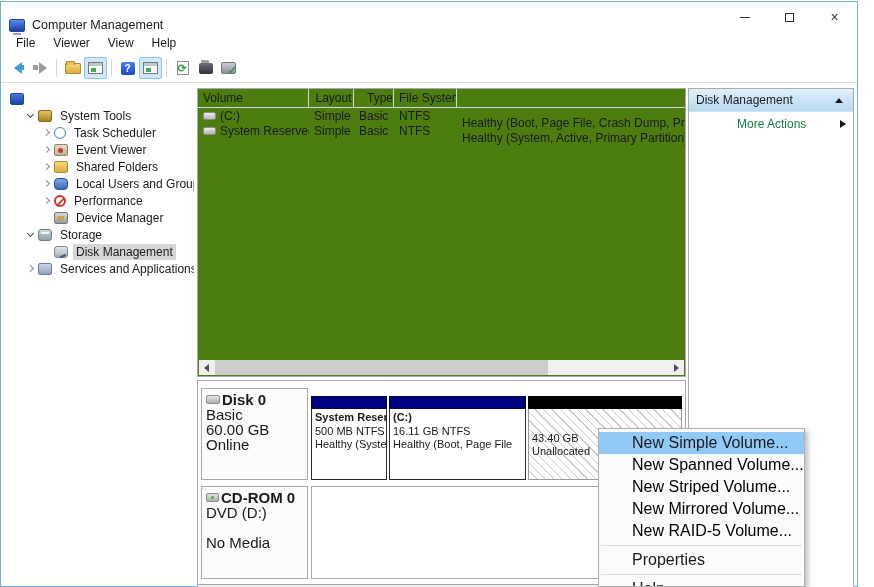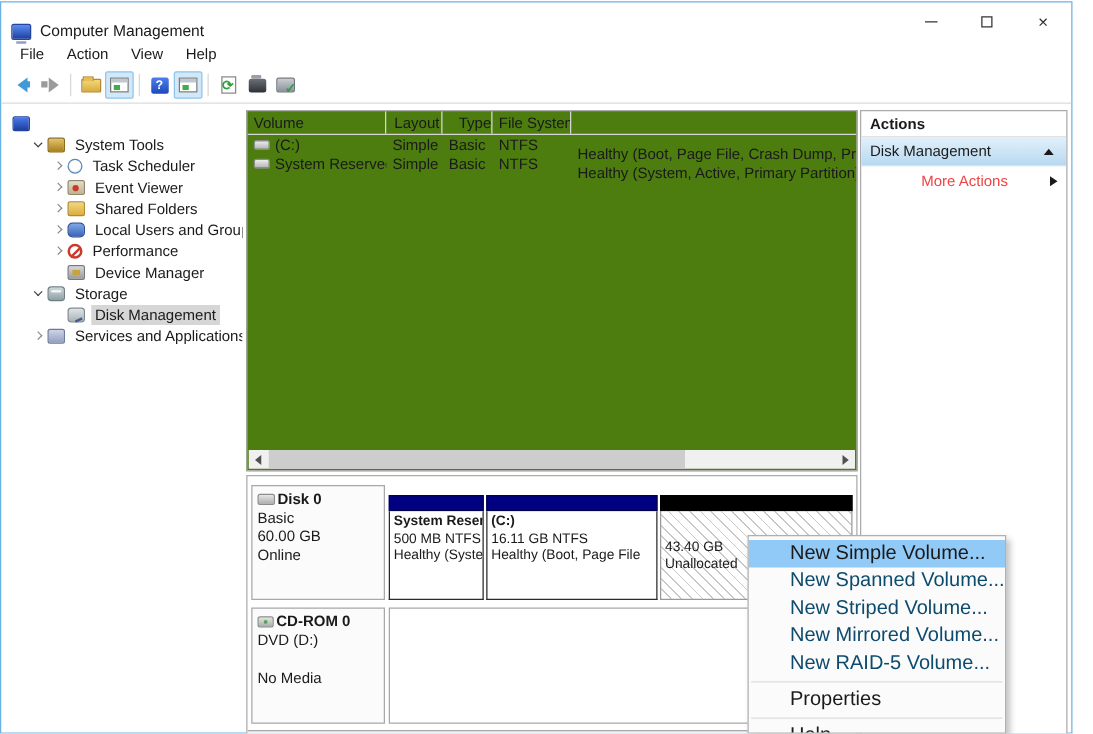--- a/index.html
+++ b/index.html
@@ -80,21 +80,21 @@
   .c1{width:111px;}.c2{width:45px;text-align:center;}.c3{width:40px;text-align:right;}.c4{width:63px;text-align:right;}.c5{width:228px;border-right:none;margin-top:14px;}
   .drive-ico{width:13px;height:8px;border:1px solid #8b8b8b;border-radius:2px;background:linear-gradient(#ececec,#b5b5b5);margin-right:4px;flex:none;}
   .hscroll{position:absolute;left:1px;right:1px;bottom:1px;height:15px;background:#f0f0f0;}
   .hs-arrow{position:absolute;top:4px;width:0;height:0;border-style:solid;}
   .hs-left{left:5px;border-width:4px 5px 4px 0;border-color:transparent #505050 transparent transparent;}
   .hs-right{right:5px;border-width:4px 0 4px 5px;border-color:transparent transparent transparent #505050;}
   .hs-thumb{position:absolute;left:16px;top:0;width:333px;height:15px;background:#cdcdcd;}
   
   .graphpane{position:absolute;left:196px;top:378px;width:489px;height:208px;border:1px solid #ababab;background:#fff;overflow:hidden;}
   .diskinfo{position:absolute;left:3px;width:107px;border:1px solid #a8a8a8;background:#fbfbfb;
-            padding:3px 2px 0 4px;font-size:12px;line-height:15px;color:#1a1a1a;white-space:nowrap;overflow:hidden;}
+            padding:3px 2px 0 4px;font-size:15px;line-height:15px;color:#1a1a1a;white-space:nowrap;overflow:hidden;}
   .diskinfo .dname{font-weight:bold;display:flex;align-items:center;}
   .dico{width:14px;height:9px;border:1px solid #8b8b8b;border-radius:2px;background:linear-gradient(#e6e6e6,#aeaeae);margin-right:2px;flex:none;}
   .cdico{width:13px;height:9px;border:1px solid #8b8b8b;border-radius:2px;background:linear-gradient(#dfe6df,#a8b2a8);margin-right:2px;flex:none;position:relative;}
   .cdico:after{content:"";position:absolute;left:4px;top:2px;width:3px;height:3px;border-radius:50%;background:#5a9e5a;}
   .part{position:absolute;top:15px;height:84px;}
   .part .bar{height:13px;border:1px solid #00004f;background:#000080;}
   .part .bar.black{background:#000;border-color:#000;}
   .part .body{height:71px;border:1px solid #2b2b2b;border-top:none;background:#fff;
               padding:2px 0 0 3px;font-size:11px;line-height:13.5px;color:#1a1a1a;white-space:nowrap;overflow:hidden;}
   .part .body .pname{font-weight:bold;}
@@ -103,28 +103,28 @@
       display:flex;flex-direction:column;justify-content:center;padding-left:3px;}
   .emptybox{position:absolute;border:1px solid #a8a8a8;background:#fff;}
   .nextrow{position:absolute;left:0;right:0;top:203px;height:5px;background:#f0f0f0;border-top:1px solid #a8a8a8;}
   
   .actions{position:absolute;left:687px;top:86px;width:166px;height:500px;border:1px solid #ababab;background:#fff;overflow:hidden;}
   .act-title{height:21px;padding:3px 0 0 7px;font-size:12px;font-weight:bold;color:#1a1a1a;border-bottom:1px solid #d9d9d9;}
   .act-group{height:23px;display:flex;align-items:center;padding-left:7px;font-size:12px;color:#1a1a1a;
              background:linear-gradient(#e2f0fb,#b7d9f0);border-bottom:1px solid #cfe4f3;position:relative;}
   .tri-up{position:absolute;right:10px;top:9px;width:0;height:0;border-style:solid;
           border-width:0 4px 5px 4px;border-color:transparent transparent #1a1a1a transparent;}
-  .act-more{height:24px;display:flex;align-items:center;padding-left:48px;font-size:12px;color:#ef4444;position:relative;}
+  .act-more{height:24px;display:flex;align-items:center;padding-left:48px;font-size:12px;color:#15803d;position:relative;}
   .tri-right{position:absolute;right:7px;top:8px;width:0;height:0;border-style:solid;
              border-width:4.5px 0 4.5px 6px;border-color:transparent transparent transparent #1a1a1a;}
   
   .ctxmenu{position:absolute;left:598px;top:428px;width:207px;height:159px;background:#fbfbfb;
            border:1px solid #b0b0b0;box-shadow:3px 3px 5px rgba(0,0,0,.25);padding-top:3px;overflow:hidden;z-index:10;}
   .mi{height:22px;display:flex;align-items:center;padding-left:33px;font-size:16px;color:#1a1a1a;white-space:nowrap;}
-  .mi.disabled{color:#0c4a6e;}
+  .mi.disabled{color:#000000;}
   .mi.highlight{background:#91c9f7;}
   .msep{height:1px;background:#dedede;margin:3px 2px;}
 </style>
 </head>
 <body>
 
 <div class="stage">
   <div class="window">
 
     <div class="titlebar">
@@ -138,21 +138,21 @@
             <span class="glyph-max"></span>
           </div>
         <div class="win-btn">
             <span class="glyph-close">×</span>
           </div>
       </div>
     </div>
 
     <div class="menubar">
       <span class="menu-item">File</span>
-      <span class="menu-item">Action</span>
+      <span class="menu-item">Viewer</span>
       <span class="menu-item">View</span>
       <span class="menu-item">Help</span>
     </div>
 
     <div class="toolbar">
       <div class="tb-btn">
           <span class="arr arr-back"></span>
         </div>
       <div class="tb-btn">
           <span class="arr arr-fwd"></span>
@@ -332,21 +332,20 @@
           </div>
         <div>DVD (D:)</div>
         <div>&nbsp;</div>
         <div>No Media</div>
       </div>
       <div class="emptybox" style="left:113px;top:105px;width:371px;height:93px;"></div>
       <div class="nextrow"></div>
     </div>
 
     <div class="actions">
-      <div class="act-title">Actions</div>
       <div class="act-group">
         <span>Disk Management</span>
         <span class="tri-up"></span>
       </div>
       <div class="act-more">
         <span>More Actions</span>
         <span class="tri-right"></span>
       </div>
     </div>
   </div>

